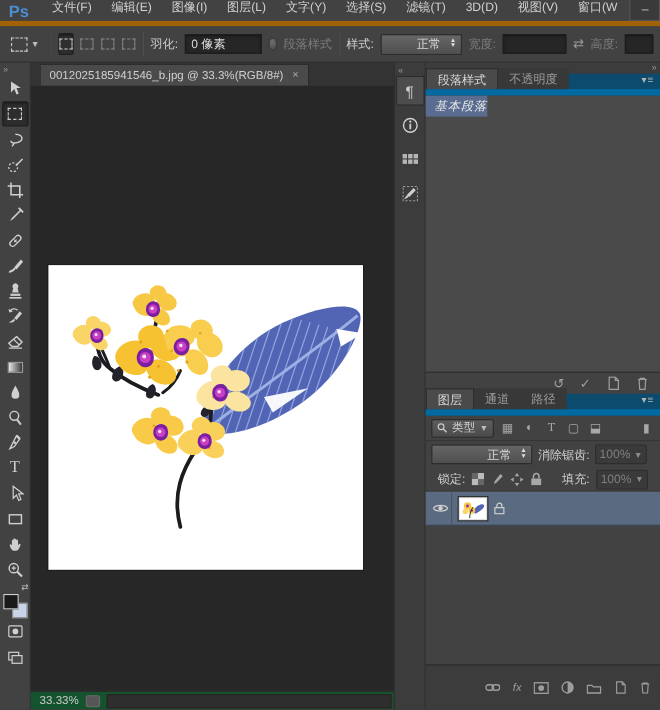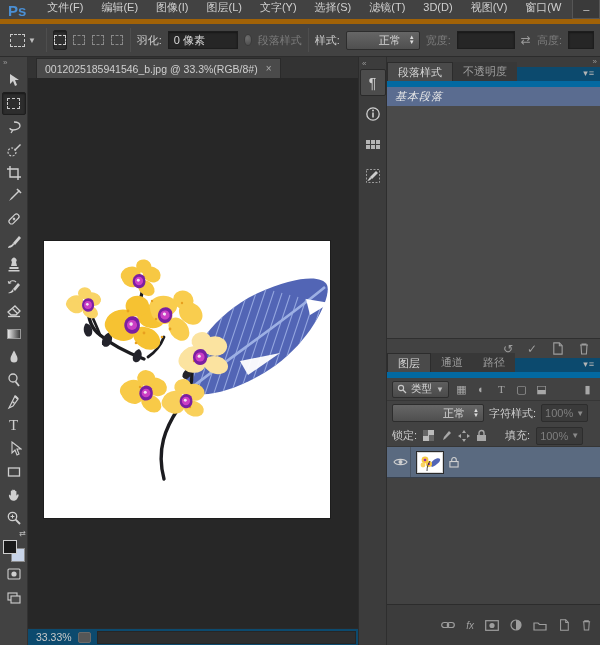--- a/index.html
+++ b/index.html
@@ -49,21 +49,21 @@
   .bg-sw { position:absolute; right:0; bottom:0; width:14px; height:14px; background:#c8d4e8; border:1px solid #8a8a8a; z-index:1; }
   .mini-swap { font-size:8px; color:#bbb; align-self:flex-end; margin-right:1px; }
 
   .center-col { flex:1; display:flex; flex-direction:column; min-width:0; }
   .tabbar { height:21px; background:#333; display:flex; align-items:flex-end; }
   .doc-tab { background:#4a4a4a; border:1px solid #2a2a2a; border-bottom:none; height:20px; display:flex; align-items:center;
              gap:8px; padding:0 8px; margin-left:8px; color:#cfcfcf; font-size:10.5px; white-space:nowrap; }
   .tab-close { color:#aaa; font-size:10px; }
   .pasteboard { flex:1; background:#272727; position:relative; }
   .doc-image { position:absolute; left:16px; top:163px; width:286px; height:277px; background:#fff; box-shadow:0 0 0 1px #1d1d1d; }
-  .statusbar { height:17px; background:#0c4a6e; border-top:1px solid #2a2a2a; display:flex; align-items:center; gap:6px; padding-left:8px; }
+  .statusbar { height:17px; background:#14532d; border-top:1px solid #2a2a2a; display:flex; align-items:center; gap:6px; padding-left:8px; }
   .status-zoom { color:#c9c9c9; font-size:10.5px; }
   .status-icon { width:13px; height:11px; background:#565656; border:1px solid #6a6a6a; border-radius:2px; }
   .status-strip { flex:1; height:13px; background:#2e2e2e; border:1px solid #262626; margin-right:2px; }
 
   
   .dock { width:242px; display:flex; background:#3c3c3c; border-left:1px solid #2c2c2c; }
   .icon-col { width:28px; background:#3c3c3c; border-right:1px solid #2e2e2e; display:flex; flex-direction:column; align-items:center; padding-top:2px; }
   .icol-collapse { font-size:8px; color:#9a9a9a; align-self:flex-start; padding-left:3px; letter-spacing:-1px; height:10px; }
   .dock-icon { width:26px; height:27px; display:flex; align-items:center; justify-content:center; margin-bottom:4px; border-radius:2px; color:#cfcfcf; }
   .dock-icon.selected { background:#4c4c4c; border:1px solid #2a2a2a; }
@@ -71,37 +71,37 @@
   .sw-grid span { background:#b5b5b5; }
 
   .panel-col { flex:1; display:flex; flex-direction:column; min-width:0; }
   .dock-top { height:10px; background:#3c3c3c; color:#9a9a9a; font-size:8px; text-align:right; padding-right:4px; letter-spacing:-1px; }
 
   .ptabs { height:20px; background:#0c4a6e; display:flex; align-items:flex-end; border-bottom:6px solid #0369a1; }
   .ptab { height:19px; padding:0 10px; display:flex; align-items:center; font-size:11px; color:#9c9c9c; background:#383838; }
   .ptab.active { background:#4a4a4a; color:#d6d6d6; border:1px solid #2c2c2c; border-bottom:none; }
   .pmenu { margin-left:auto; color:#b5b5b5; font-size:9px; padding:0 5px 3px 0; letter-spacing:1px; }
 
-  .para-body { flex:1; background:#4a4a4a; display:flex; flex-direction:column; }
+  .para-body { flex:1; background:#4a4a4a; display:flex; }
   .para-item { height:19px; background:#5a6c90; color:#e8e8e8; font-style:italic; display:flex; align-items:center; padding-left:8px; letter-spacing:1px; }
   .para-fill { flex:1; }
   .panel-footer { height:20px; background:#424242; border-top:1px solid #2f2f2f; display:flex; align-items:center; justify-content:flex-end; gap:14px; padding-right:10px; color:#9e9e9e; }
   .panel-footer svg { display:block; }
   .f-glyph { font-size:12px; color:#9e9e9e; }
 
   .layers-group { display:flex; flex-direction:column; height:287px; }
   .filter-row { height:23px; background:#424242; display:flex; align-items:center; gap:5px; padding:0 5px; border-bottom:1px solid #363636; }
   .filter-dd { background:linear-gradient(#5e5e5e,#4a4a4a); border:1px solid #2d2d2d; border-radius:2px; height:17px;
                display:flex; align-items:center; gap:4px; padding:0 4px; }
   .filter-dd .lbl { font-size:10.5px; color:#d0d0d0; }
   .f-ic { color:#a8a8a8; font-size:11px; width:15px; text-align:center; }
   .blend-row { height:24px; background:#424242; display:flex; align-items:center; gap:5px; padding:0 5px; }
   .blend-dd { min-width:92px; height:18px; }
   .op-dd { background:#3a3a3a; border:1px solid #2d2d2d; border-radius:2px; height:18px; display:flex; align-items:center; gap:3px; padding:0 3px; color:#7f7f7f; }
-  .lock-row { height:22px; background:#424242; display:flex; align-items:center; gap:6px; padding:0 5px; border-bottom:1px solid #363636; }
+  .lock-row { height:22px; background:#424242; display:flex; align-items:center; gap:6px; padding:0 5px; border-bottom:1px solid #363636;justify-content:center; }
   .checker { width:11px; height:11px; background:conic-gradient(#bbb 25%,#666 0 50%,#bbb 0 75%,#666 0); }
   .layer-list { flex:1; background:#424242; }
   .layer-row { height:31px; background:#5a6a80; display:flex; align-items:center; gap:6px; padding:0 4px; border-bottom:1px solid #37404d; }
   .eye-box { width:20px; height:100%; display:flex; align-items:center; justify-content:center; border-right:1px solid #4a5666; }
   .thumb { width:26px; height:21px; background:#fff; border:1px solid #d8d8d8; outline:1px solid #2a2a2a; }
   .layer-name { font-size:11px; color:#e4e4e4; letter-spacing:1px; flex:1; }
   .layers-footer { height:41px; background:#3c3c3c; border-top:1px solid #2c2c2c; display:flex; align-items:center; justify-content:flex-end; gap:11px; padding-right:8px; }
   .fx-txt { color:#9e9e9e; font-size:10px; font-style:italic; }
 </style>
 </head>
@@ -493,21 +493,21 @@
           <span class="f-ic" style="margin-left:auto;">▮</span>
         </div>
         <div class="blend-row">
           <div class="dropdown blend-dd">
             <span>正常</span>
             <span class="updown">
                 <span>▲</span>
                 <span>▼</span>
               </span>
           </div>
-          <span class="opt-label">字符样式:</span>
+          <span class="opt-label">消除锯齿:</span>
           <div class="op-dd">
             <span>100%</span>
             <span class="caret" style="color:#8a8a8a;">▼</span>
           </div>
         </div>
         <div class="lock-row">
           <span class="opt-label">锁定:</span>
           <span class="checker"></span>
           <svg width="12" height="12" viewBox="0 0 12 12">
               <path d="M9 1 L11 3 L5 9 L3 10 L4 7 Z" fill="#a8a8a8"></path>

